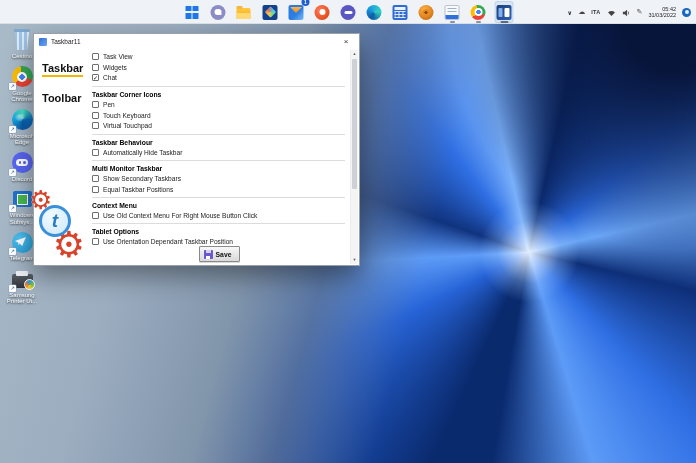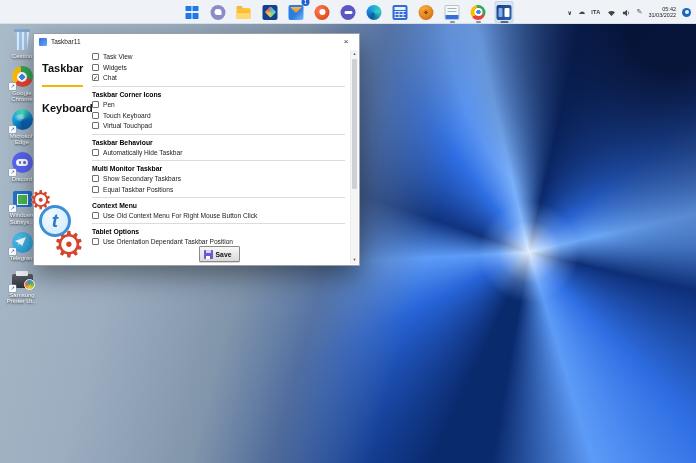--- a/index.html
+++ b/index.html
@@ -107,21 +107,21 @@
   .dialog { position:absolute; left:33px; top:33px; width:327px; height:233px; background:#fff;
     border:1px solid #99a0a8; box-shadow:0 10px 24px rgba(0,0,0,.4); z-index:20; }
   .titlebar { height:15px; display:flex; align-items:center; padding:0 5px; gap:4px; }
   .tb-ico { width:8px; height:8px; background:linear-gradient(135deg,#2d6fdd,#6fa6ef); border-radius:1px; flex:0 0 auto; }
   .title-text { font-size:6.5px; color:#222; flex:1; }
   .close-btn { font-size:8px; color:#333; width:16px; text-align:center; cursor:default; line-height:14px; }
   .dlg-body { display:flex; height:216px; position:relative; }
   .sidebar { width:54px; padding:9px 0 0 8px; }
   .nav-wrap { margin-bottom:11px; }
   .nav-item { display:inline-block; font-weight:bold; font-size:11px; color:#111; }
-  .nav-item.active { border-bottom:2.5px solid #f2b705; padding-bottom:11px; }
+  .nav-item.active { border-bottom:2.5px solid #f2b705; padding-bottom:1px; }
   .content { flex:1; padding:2px 14px 0 4px; position:relative; }
   .row { display:flex; align-items:center; gap:4px; height:10.8px; }
   .cb { width:7px; height:7px; border:1px solid #6f6f6f; background:#fff; font-size:6px; line-height:6px;
     text-align:center; color:#111; flex:0 0 auto; border-radius:1px; }
   .lbl { font-size:6.6px; color:#222; white-space:nowrap; }
   .hdr { font-weight:bold; font-size:6.8px; color:#000; height:11px; display:flex; align-items:flex-end; padding-bottom:1px; }
   .sep { border-top:1px solid #dcdcdc; margin:2.5px 0 1px; }
   .save-wrap { position:absolute; bottom:3px; left:0; right:8px; display:flex; justify-content:center; }
   .save-btn { display:flex; align-items:center; gap:3px; border:1px solid #8a8a8a;
     background:linear-gradient(#f8f8f8,#d9d9d9); padding:2.5px 8px 2.5px 4px; border-radius:1px;
@@ -289,21 +289,21 @@
 
   <div class="dialog">
     <div class="titlebar">
       <div class="tb-ico"></div>
       <div class="title-text">Taskbar11</div>
       <div class="close-btn">×</div>
     </div>
     <div class="dlg-body">
       <div class="sidebar">
         <div class="nav-wrap"><span class="nav-item active">Taskbar</span></div>
-        <div class="nav-wrap"><span class="nav-item">Keyboard</span></div>
+        <div class="nav-wrap"><span class="nav-item">Toolbar</span></div>
       </div>
       <div class="content">
         <div class="row">
           <span class="cb"></span>
           <span class="lbl">Task View</span>
         </div>
         <div class="row">
           <span class="cb"></span>
           <span class="lbl">Widgets</span>
         </div>

